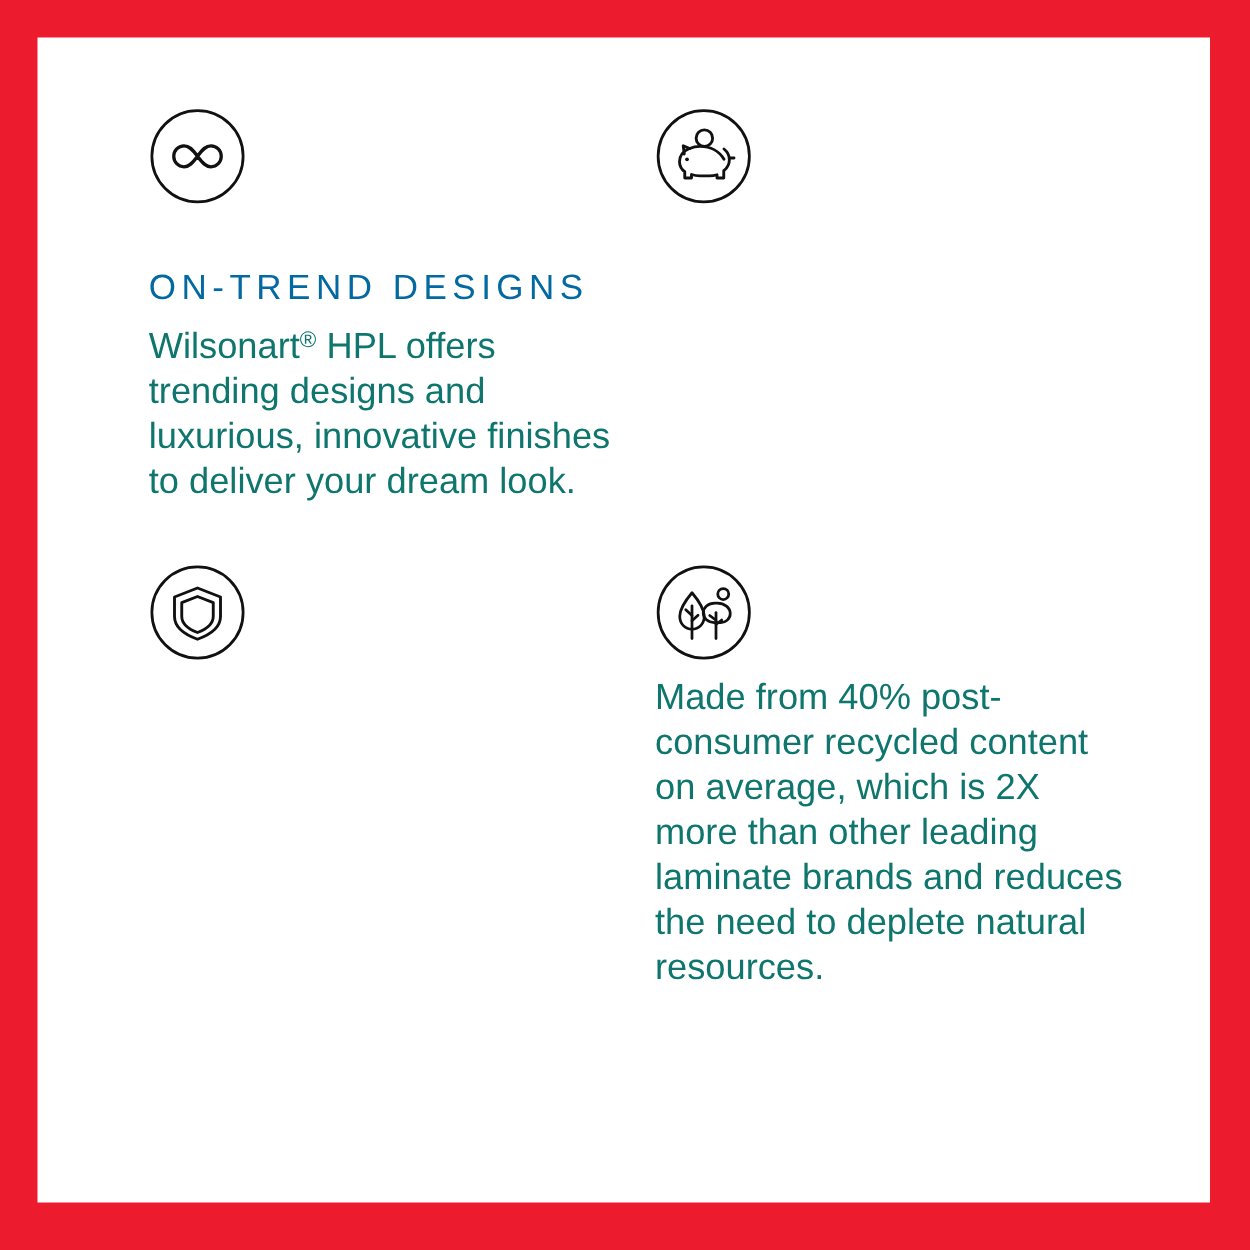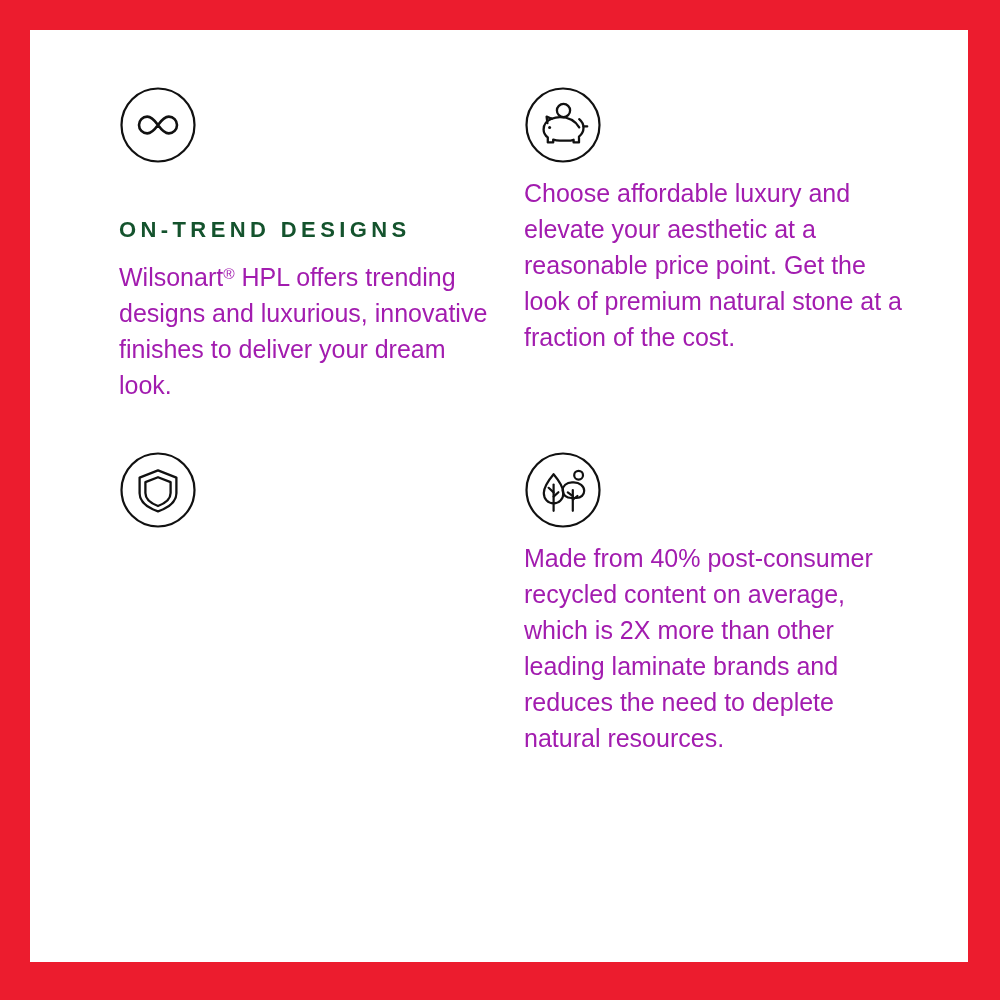--- a/index.html
+++ b/index.html
@@ -52,36 +52,36 @@
   }
   .icon-wrap svg {
     display: block;
     width: 78px;
     height: 78px;
   }
 
   .feature-title {
     margin: 0;
     padding: 0;
-    font-size: 22px;
-    font-weight: bold;
+    font-size: 28px;
+    font-weight: normal;
     letter-spacing: 4.4px;
     line-height: 36px;
-    color: #14532d;
+    color: #0369a1;
     text-transform: uppercase;
     font-family: "Liberation Sans", sans-serif;
   }
   .title-slot-1 { margin-top: 48px; }
   .feature-body {
     margin: 0;
     padding: 0;
     margin-top: 11px;
-    font-size: 25px;
+    font-size: 29px;
     line-height: 36px;
-    color: #a21caf;
+    color: #0f766e;
     font-family: "Liberation Sans", sans-serif;
     font-weight: normal;
   }
   .feature-body sup {
     font-size: 0.62em;
     vertical-align: 0.45em;
     line-height: 0;
   }
 </style>
 </head>
@@ -109,21 +109,20 @@
             <g fill="none" stroke="#111111" stroke-width="2.3" stroke-linecap="round" stroke-linejoin="round">
               <circle cx="39.5" cy="24.5" r="6.6"></circle>
               <path d="M27.5 32.8 C 22.8 34.8, 19.6 38.6, 19.6 43.4 C 19.6 46.6, 21.2 49.4, 23.8 51.4 L 23.8 56.4 L 29.2 56.4 L 29.2 53.6 C 31.2 54.3, 33.5 54.7, 36 54.7 L 43.4 54.7 C 45.6 54.7, 47.7 54.4, 49.6 53.8 L 49.6 56.4 L 55 56.4 L 55 50.6 C 57.8 48.4, 59.5 45.3, 59.5 41.8 C 59.5 38.4, 57.9 35.4, 55.2 33.2"></path>
               <path d="M27.7 32.8 C 30.2 31.7, 33 31.1, 36 31.1 C 44.6 31.1, 51.6 35.3, 55.2 41.4"></path>
               <path d="M27.7 32.9 L 22.6 30.6 L 23.4 37.2"></path>
               <path d="M59.4 40.4 L 63.2 40.4"></path>
               <circle cx="25.6" cy="41.4" r="1.5" fill="#111111" stroke="none"></circle>
             </g>
           </svg>
         </span>
-        <p class="feature-body">Choose affordable luxury and elevate your aesthetic at a reasonable price point. Get the look of premium natural stone at a fraction of the cost.</p>
       </div>
 
       <div class="feature col-left row-bottom">
         <span class="icon-wrap">
           <svg viewBox="0 0 78 78" xmlns="http://www.w3.org/2000/svg">
             <circle cx="39" cy="39" r="36.5" fill="none" stroke="#111111" stroke-width="2.2"></circle>
             <g fill="none" stroke="#111111" stroke-width="2.3" stroke-linecap="round" stroke-linejoin="round">
               <path d="M39 19.4 L 57.4 26.6 L 57.4 42.2 C 57.4 51.2, 49.4 56.6, 39 60.4 C 28.6 56.6, 20.6 51.2, 20.6 42.2 L 20.6 26.6 Z"></path>
               <path d="M39 26.2 L 51.6 31.1 L 51.6 42.0 C 51.6 48.4, 46.2 52.3, 39 55.0 C 31.8 52.3, 26.4 48.4, 26.4 42.0 L 26.4 31.1 Z"></path>
             </g>

